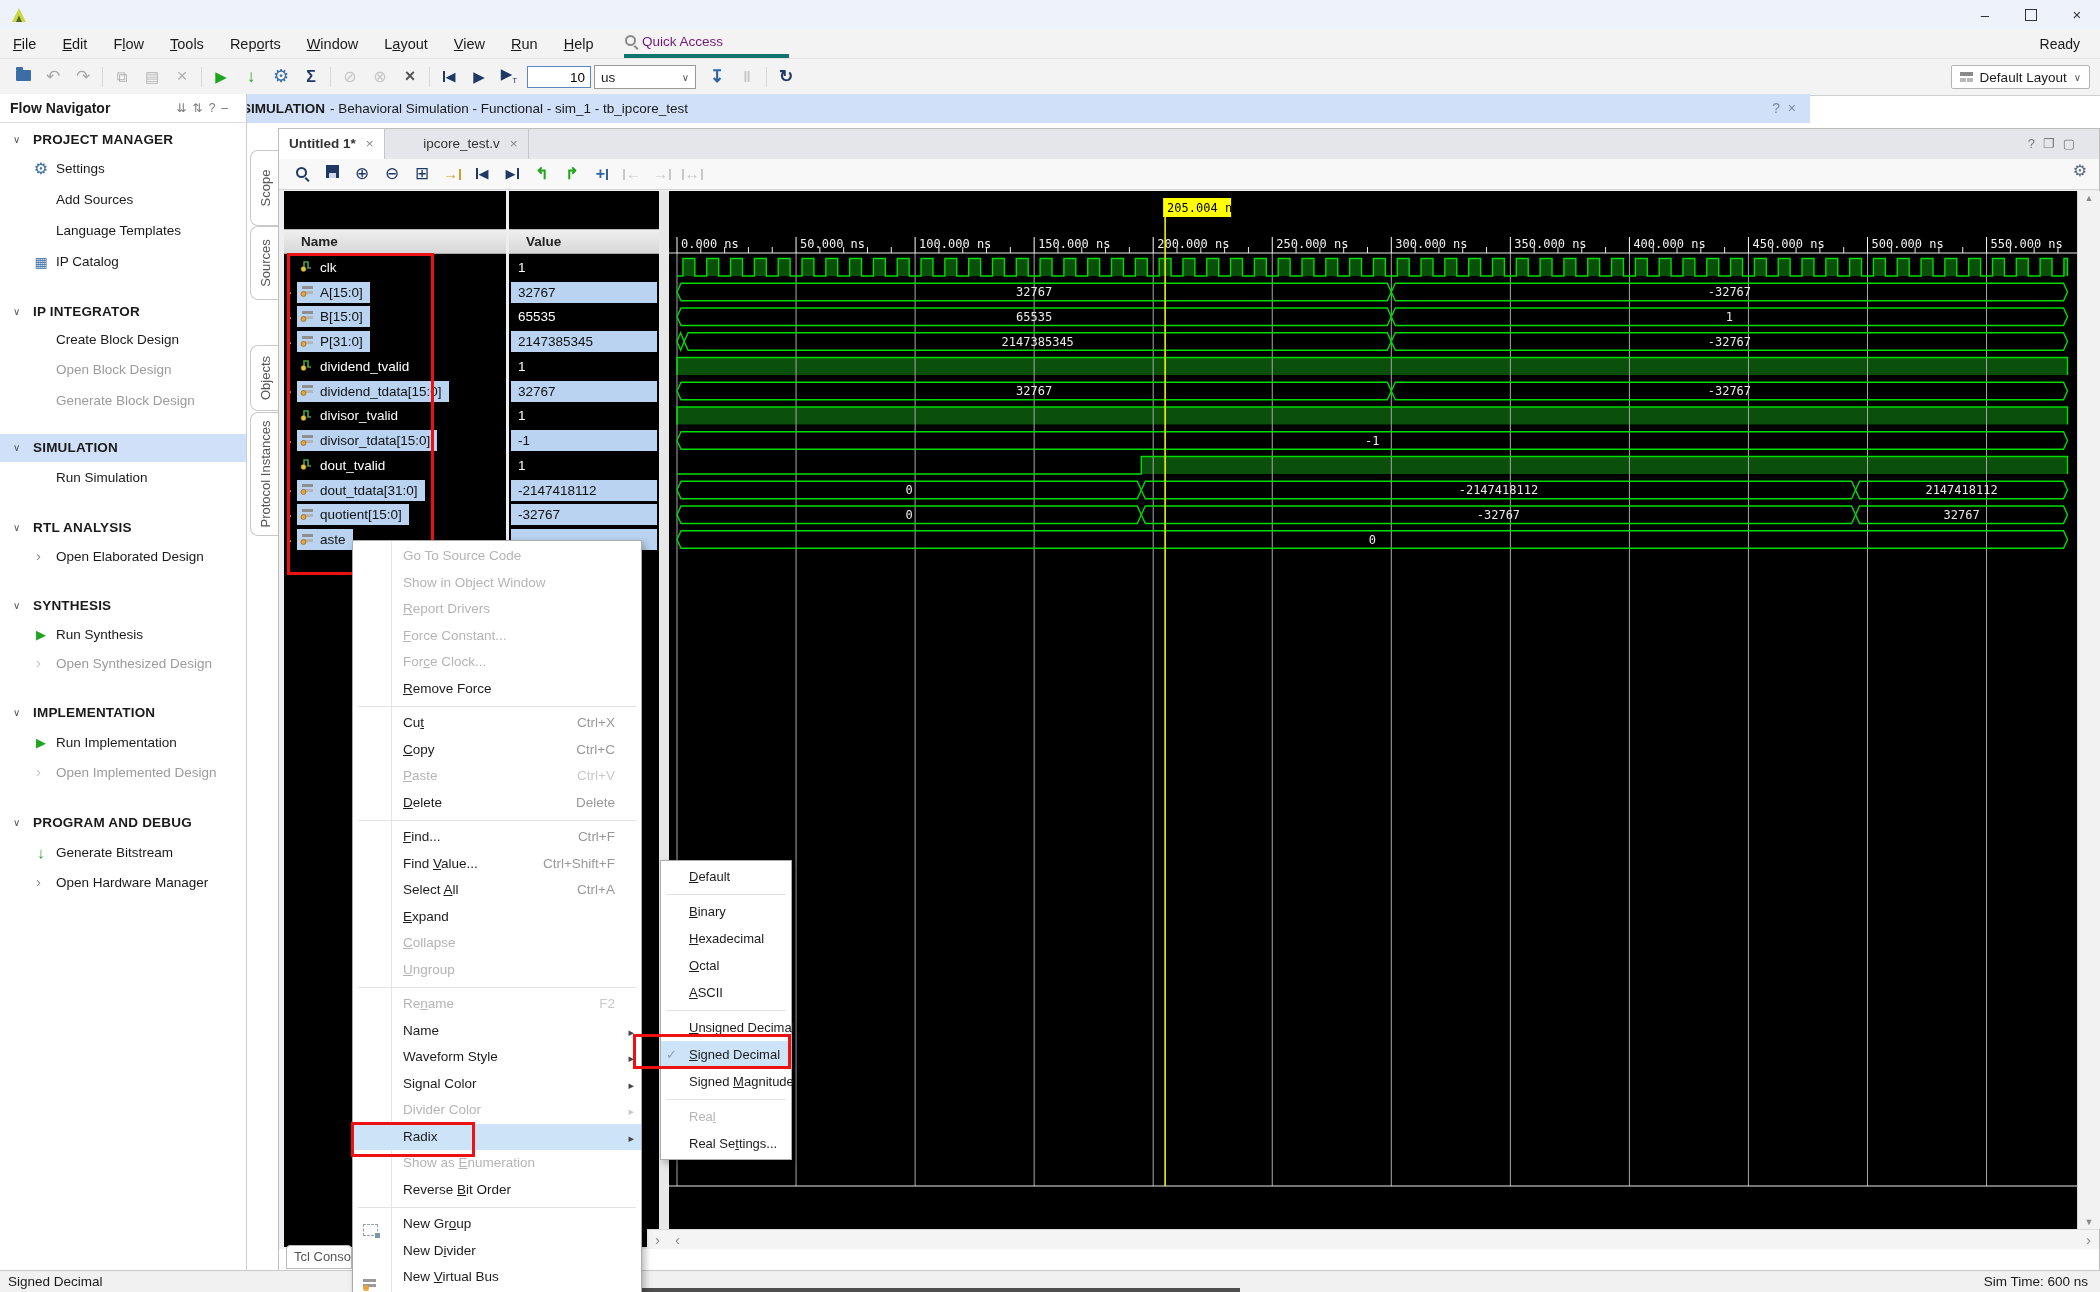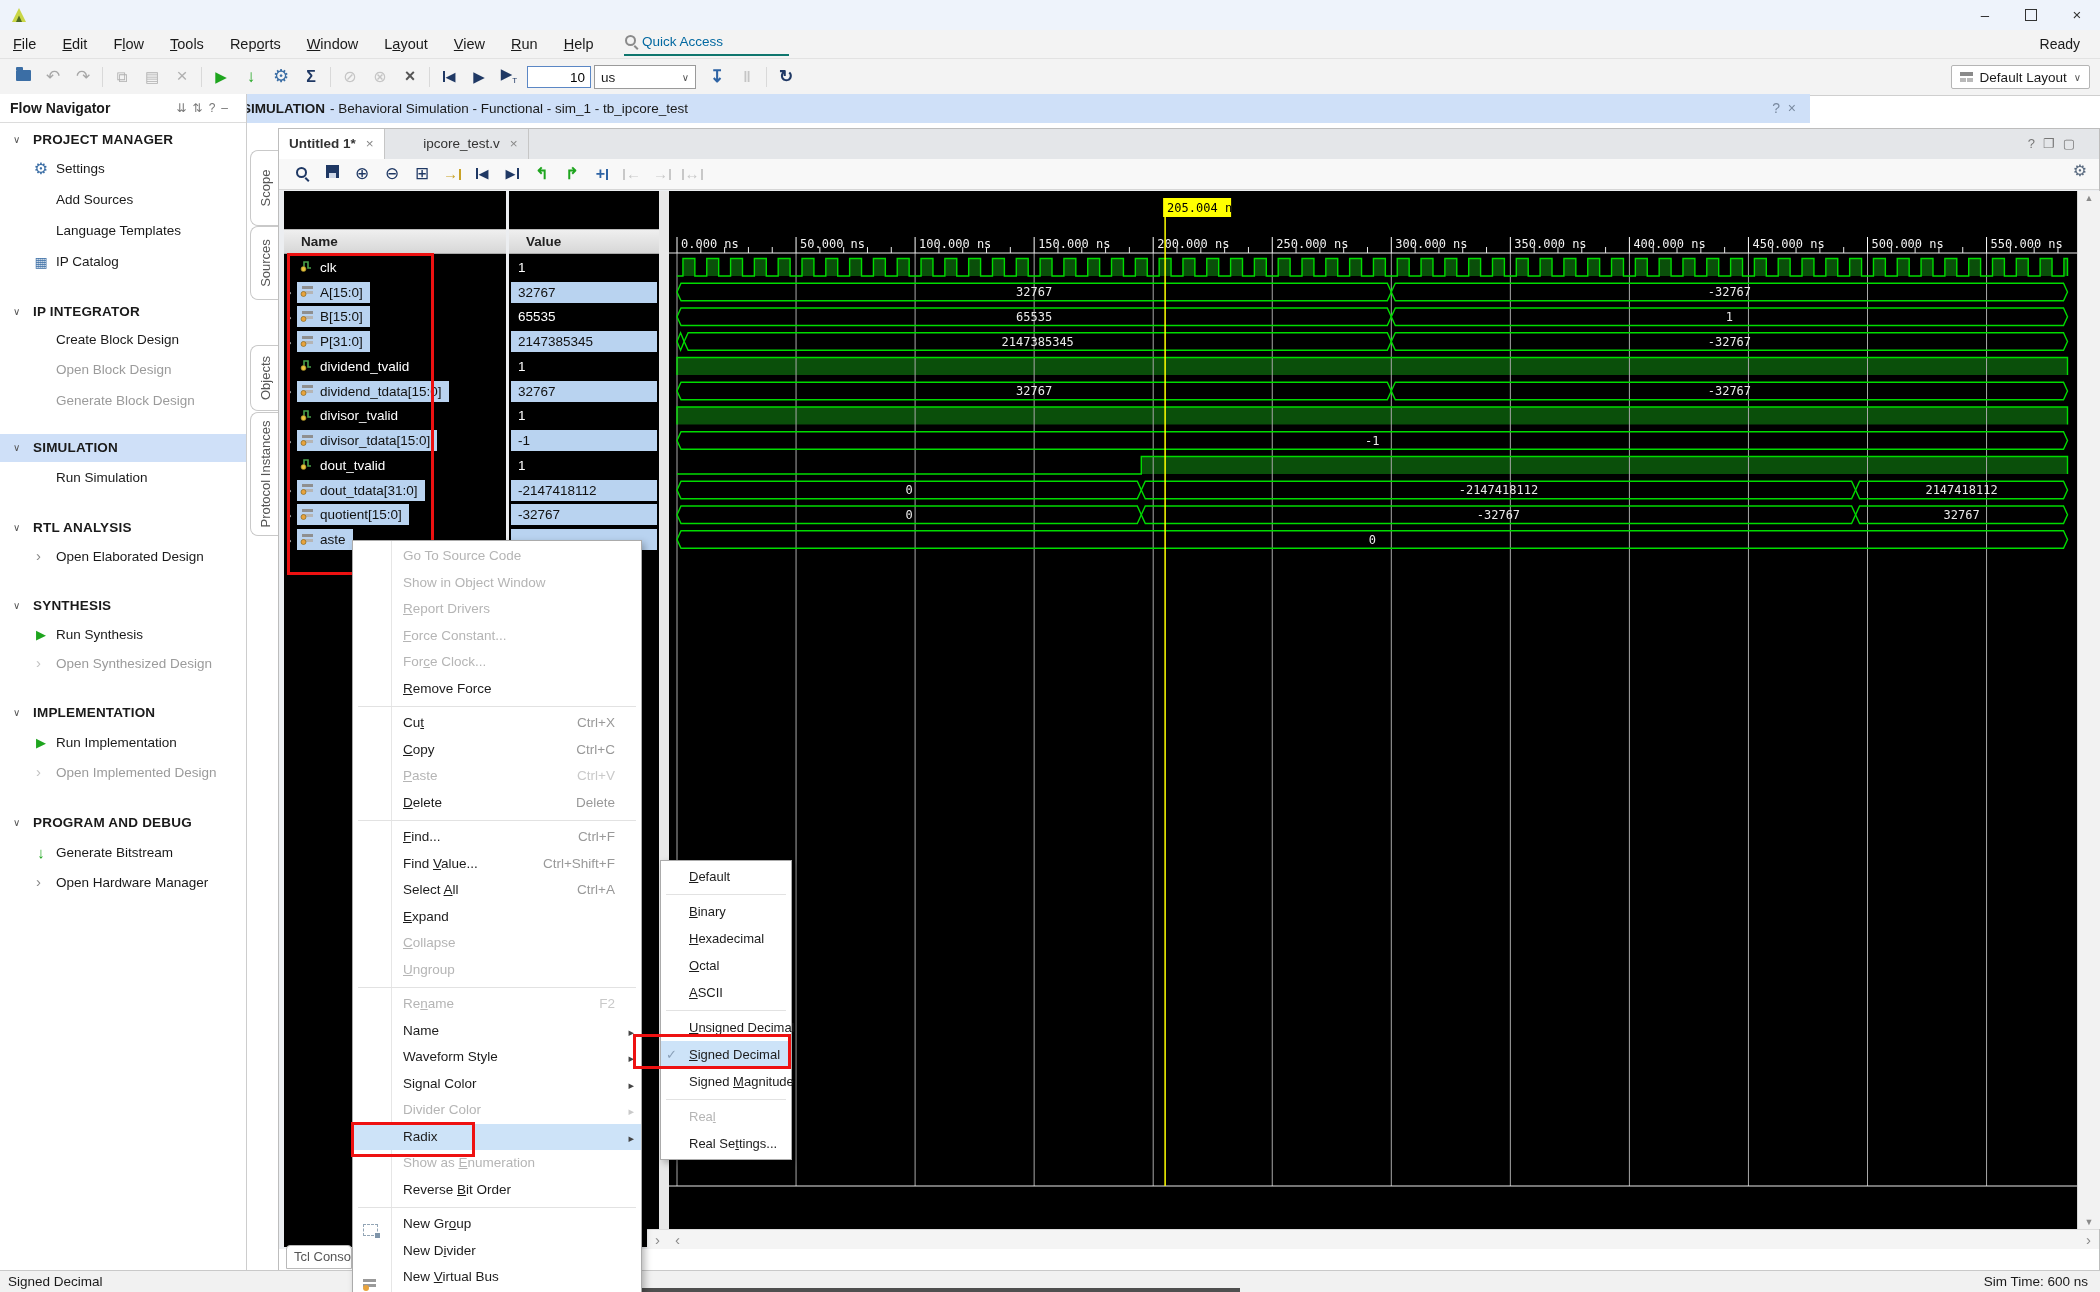--- a/index.html
+++ b/index.html
@@ -8,21 +8,21 @@
   .abs{position:absolute}
   u{text-decoration:underline}
   
   #titlebar{left:0;top:0;width:2100px;height:30px;background:#eef3fb;border-bottom:1px solid #dfe4ec}
   #title-text{left:38px;top:0;line-height:30px;font-size:13.5px}
   .winbtn{top:0;width:46px;height:30px;text-align:center;line-height:30px;font-size:15px;color:#333}
   .maxsq{display:inline-block;width:10px;height:10px;border:1.4px solid #333;vertical-align:-1px}
   
   #menubar{left:0;top:30px;width:2100px;height:28px;background:#f3f3f3}
   .menu-item{display:inline-block;padding:0 13px;line-height:28px;font-size:14.5px}
-  #quick-access{display:inline-block;margin-left:14px;width:165px;border-bottom:2px solid #0f766e;color:#0369a1;line-height:24px;vertical-align:top}
+  #quick-access{display:inline-block;margin-left:14px;width:165px;border-bottom:5px solid #0f766e;color:#701a75;line-height:24px;vertical-align:top}
   .ic-search{position:relative;width:14px;height:14px;display:inline-block;vertical-align:-2px}
   .ic-search::before{content:'';position:absolute;left:1px;top:1px;width:7px;height:7px;border:2px solid #8a8a8a;border-radius:50%}
   .ic-search::after{content:'';position:absolute;left:11px;top:11px;width:5px;height:2px;background:#8a8a8a;transform:rotate(45deg);transform-origin:0 0}
   .navy .ic-search::before{border-color:#1f3864}.navy .ic-search::after{background:#1f3864}
   #ready{right:20px;top:30px;line-height:28px;font-size:14px}
   
   #maintoolbar{left:0;top:58px;width:2100px;height:36px;background:#f3f3f3;border-top:1px solid #e2e2e2;border-bottom:1px solid #cfcfcf}
   #tb-icons{left:8px;top:0;height:36px;display:flex;align-items:center}
   .tbicon{width:30px;text-align:center;cursor:default;line-height:34px}
   .tbdiv{width:1px;height:20px;background:#d9d9d9;margin:0 4px}

